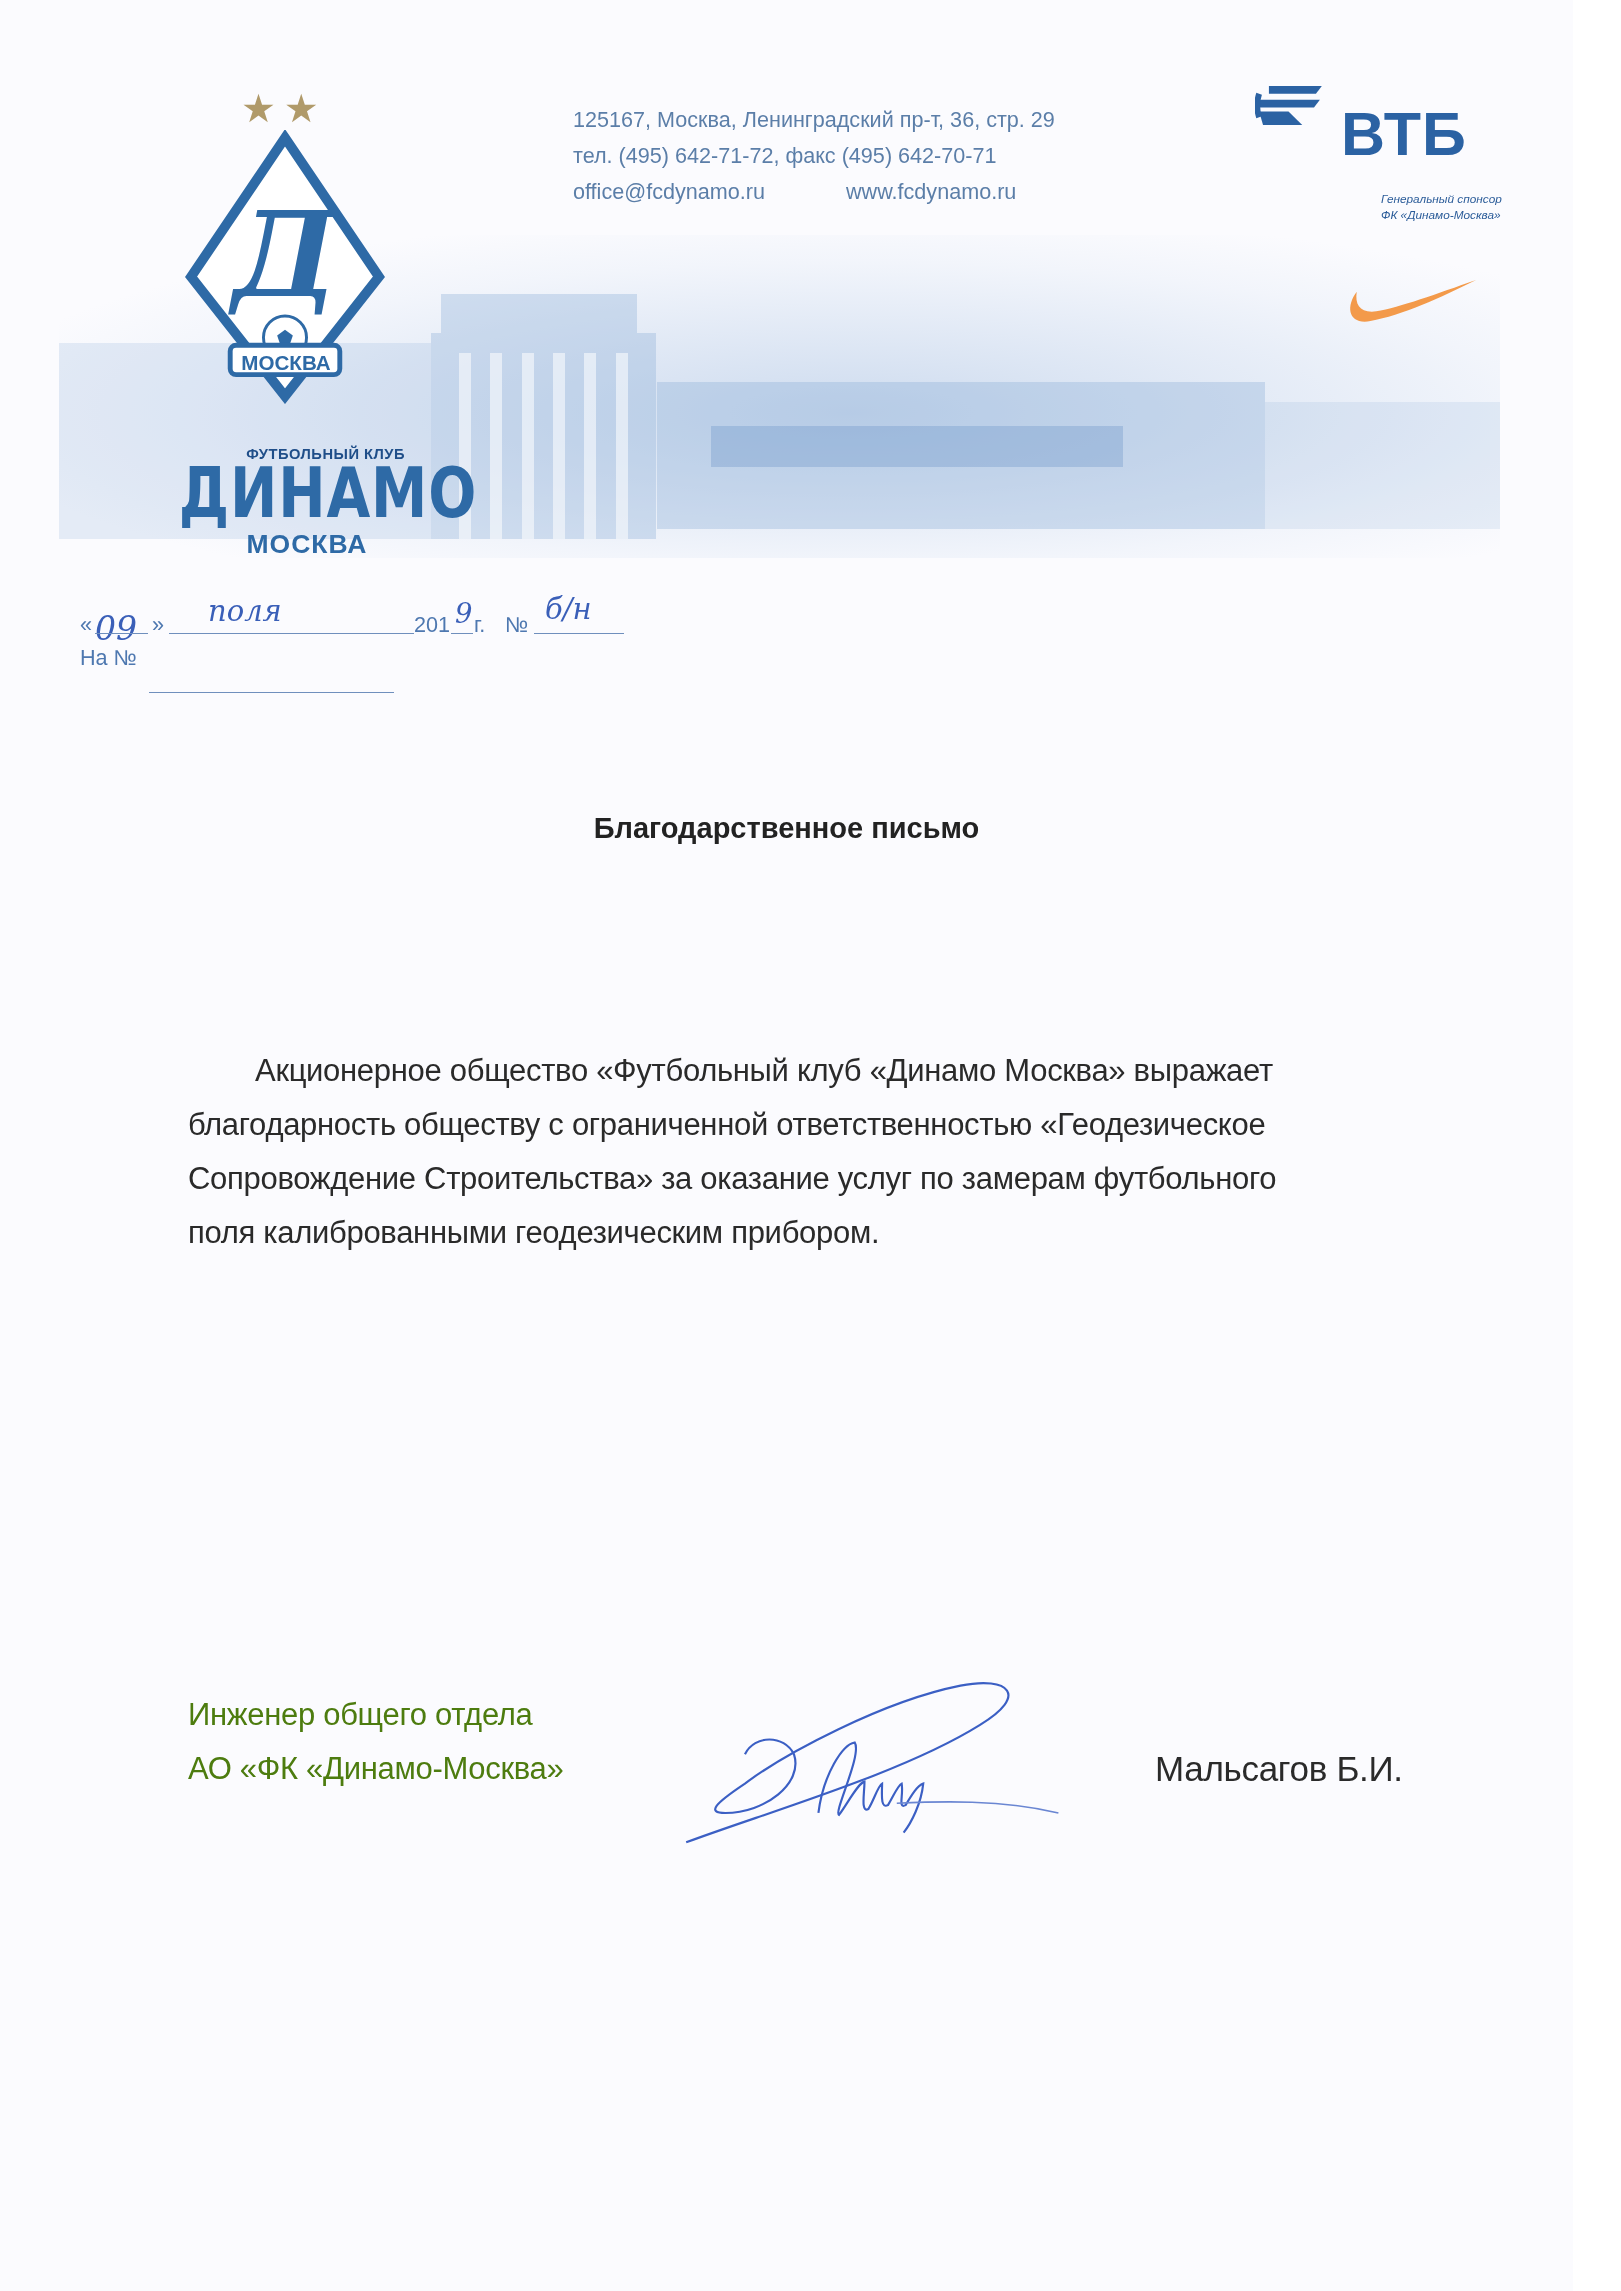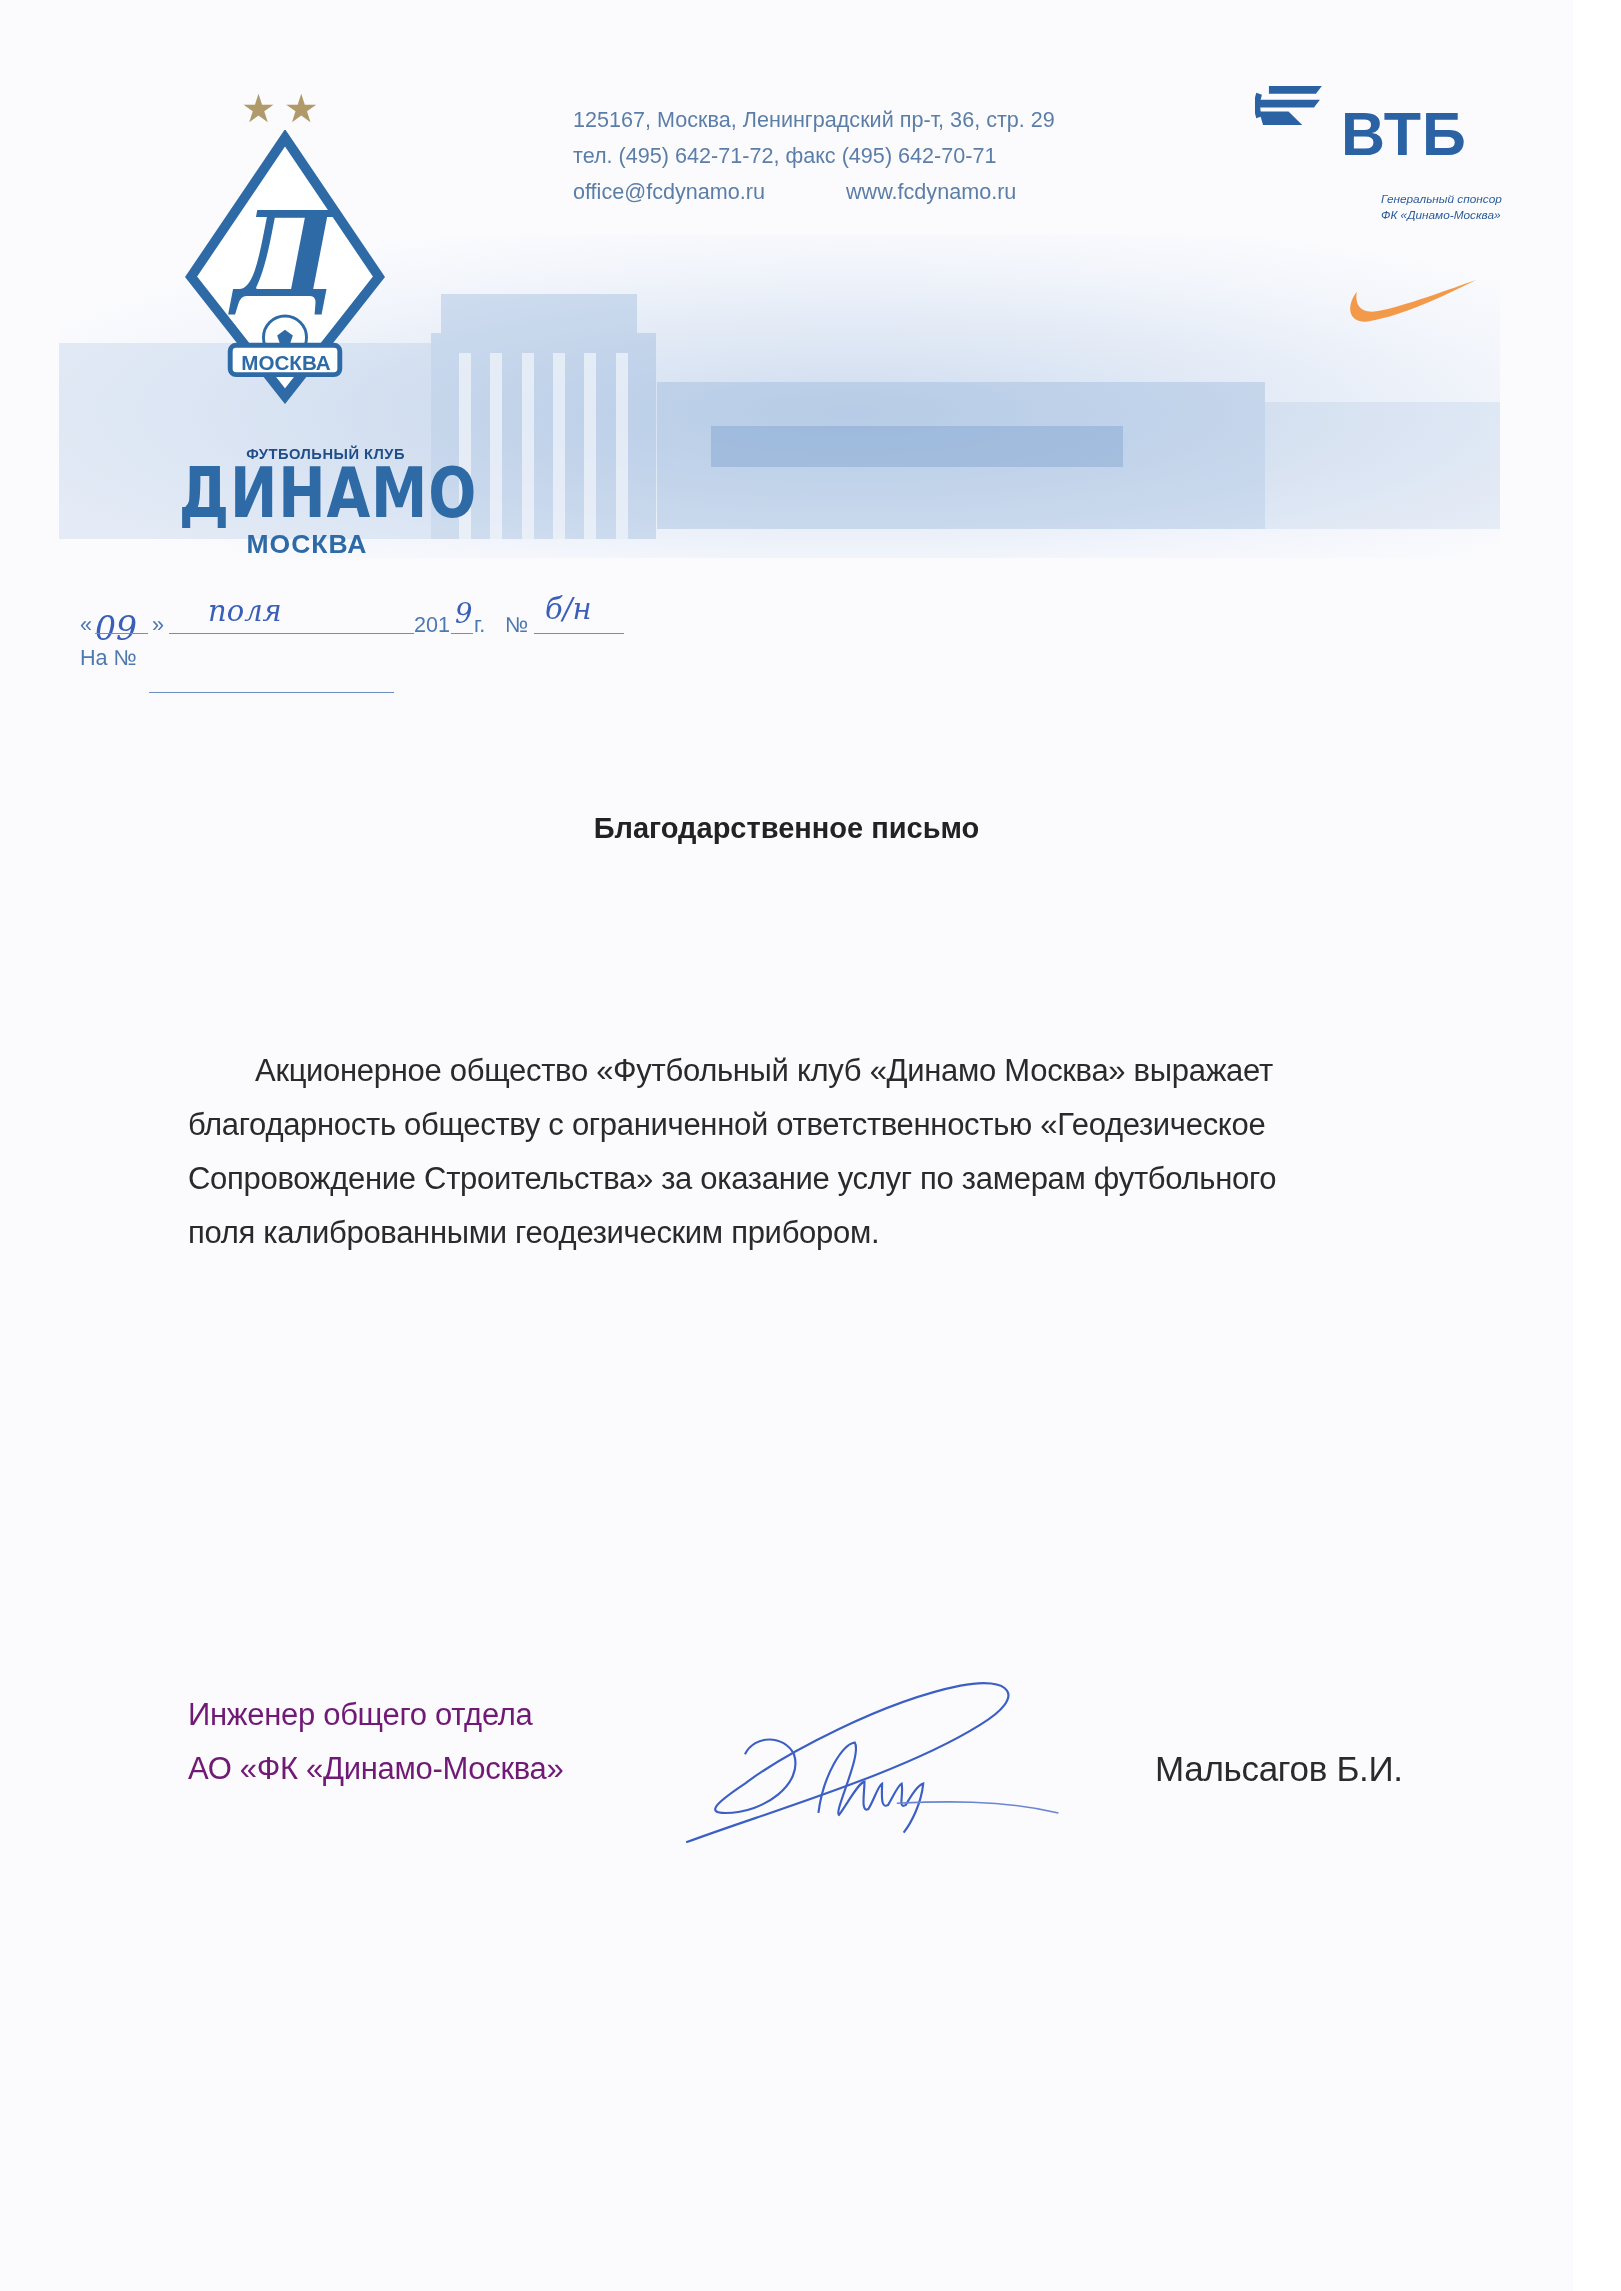--- a/index.html
+++ b/index.html
@@ -48,21 +48,21 @@
     .hand { position: absolute; color: #3a5fb8; font-family: "DejaVu Serif", serif; font-style: italic; font-size: 33px; }
     .uline { position: absolute; height: 1px; background: #6f8fbd; }
 
     .title { position: absolute; left: 0; width: 1573px; top: 812px; text-align: center;
       font-weight: bold; font-size: 29px; color: #222; }
 
     .body-text { position: absolute; left: 188px; top: 1044px; width: 1274px; font-size: 31px; line-height: 54px; color: #2a2a2a; font-family: "Liberation Sans Narrow", "Liberation Sans", sans-serif; letter-spacing: -0.3px; }
     .body-text .line { white-space: nowrap; display: block; }
     .body-text .indent { padding-left: 67px; }
 
-    .sig-left { position: absolute; left: 188px; top: 1688px; font-size: 31px; line-height: 54px; color: #701a75; letter-spacing: -0.3px; }
+    .sig-left { position: absolute; left: 188px; top: 1688px; font-size: 31px; line-height: 54px; color: #4d7c0f; letter-spacing: -0.3px; }
     .sig-name { position: absolute; left: 1155px; top: 1742px; font-size: 35px; line-height: 54px; color: #2a2a2a; letter-spacing: -0.3px; }
     .signature { position: absolute; left: 647px; top: 1666px; width: 431px; height: 196px; }
   </style>
 </head>
 <body>
 
 <div class="sheet">
 
   <div class="banner">
     <div class="bldg" style="left:382px;top:59px;width:196px;height:39px;"></div>

